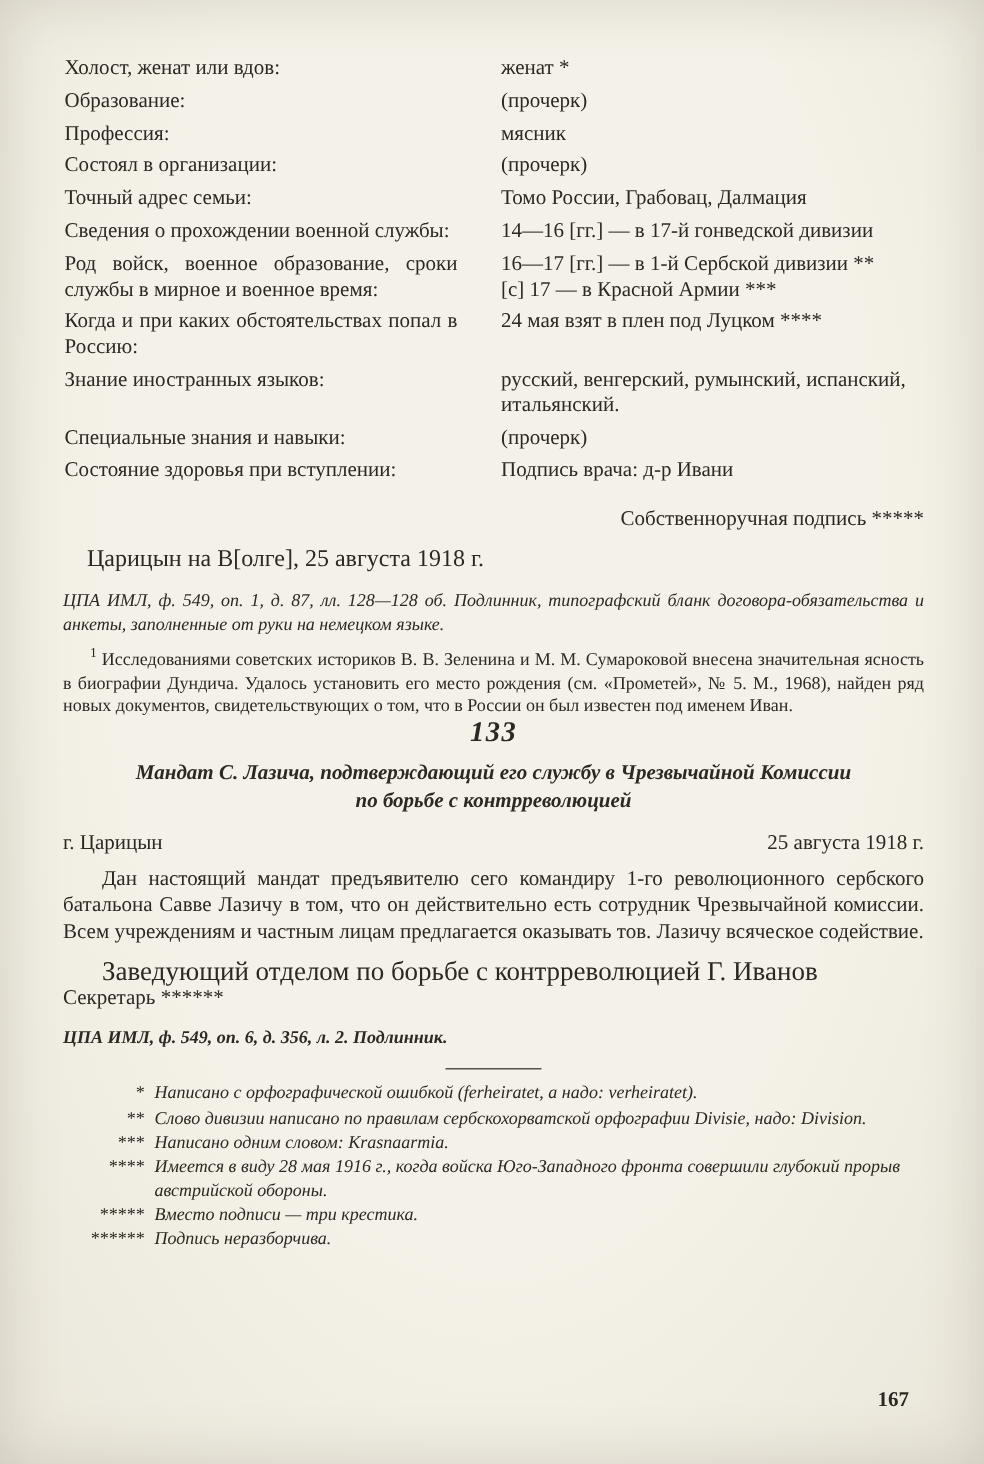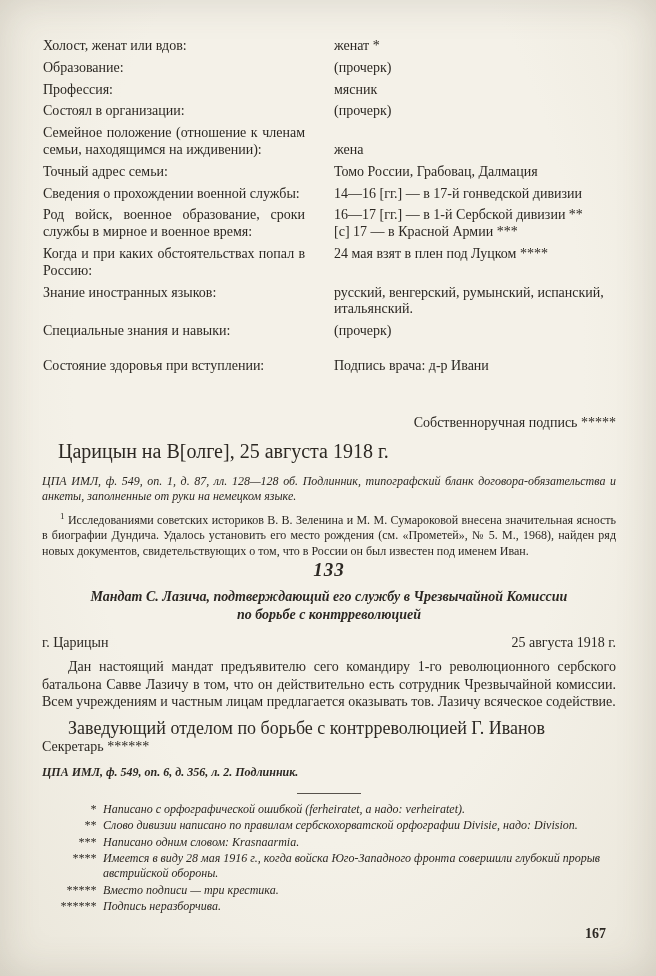--- a/index.html
+++ b/index.html
@@ -18,22 +18,22 @@
   }
   .content { position:absolute; top:34px; left:42px; right:40px; bottom:34px; }
 
   table.q { width:100%; border-collapse:separate; border-spacing:0 3px; font-size:14px; line-height:1.2; }
   td.q-label { width:262px; vertical-align:top; text-align:justify; }
   td.q-value { vertical-align:top; padding-left:28px; }
   tr:nth-child(5) td.q-value { vertical-align:bottom; }
   tr:nth-child(12) td { padding-top:14px; }
   .q-value-line { margin:0; }
 
-  .own-sign { text-align:right; margin-top:36px; font-size:14px; }
-  .place-date { margin-top:9px; padding-left:16px; font-size:20px; }
+  .own-sign { text-align:right; margin-top:12px; font-size:14px; }
+  .place-date { margin-top:9px; padding-left:16px; font-size:16px; }
 
   .arch { margin-top:11px; font-size:12px; font-style:italic; font-weight:400; text-align:justify; line-height:1.3; }
   .fn1 { margin-top:6px; font-size:12px; text-align:justify; line-height:1.28; text-indent:18px; }
   .fn1 sup { font-size:9px; }
 
   .doc-num { text-align:center; font-weight:bold; font-size:19px; letter-spacing:1px;font-style:italic; }
   .doc-title { margin:7px auto 0; max-width:492px; text-align:center; font-style:italic; font-weight:600; font-size:14px; line-height:1.3;font-family:Liberation Serif, serif; }
   .pd-row { display:flex; justify-content:space-between; margin-top:11px; font-size:14px; }
   .body-par { margin-top:7px; font-size:14px; line-height:1.25; text-align:justify; text-indent:26px; }
   .sig1 { margin-top:7px; font-size:18px; text-indent:26px; }
@@ -64,24 +64,20 @@
           <td class="q-label">Образование:</td>
           <td class="q-value">(прочерк)</td>
         </tr>
         <tr>
           <td class="q-label">Профессия:</td>
           <td class="q-value">мясник</td>
         </tr>
         <tr>
           <td class="q-label">Состоял в организации:</td>
           <td class="q-value">(прочерк)</td>
-        </tr>
-        <tr>
-          <td class="q-label">Семейное положение (отношение к членам семьи, находящимся на иждивении):</td>
-          <td class="q-value">жена</td>
         </tr>
         <tr>
           <td class="q-label">Точный адрес семьи:</td>
           <td class="q-value">Томо России, Грабовац, Далмация</td>
         </tr>
         <tr>
           <td class="q-label">Сведения о прохождении военной службы:</td>
           <td class="q-value">14—16 [гг.] — в 17-й гонведской дивизии</td>
         </tr>
         <tr>

